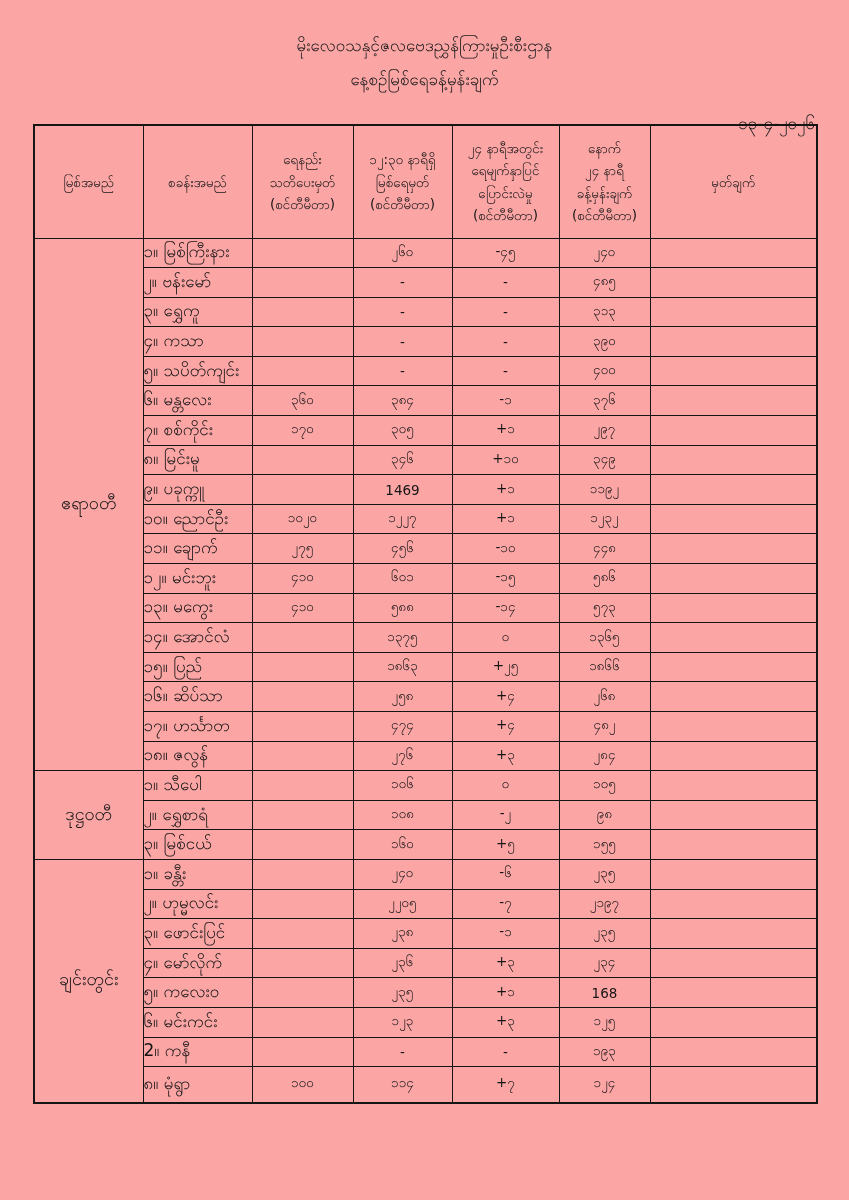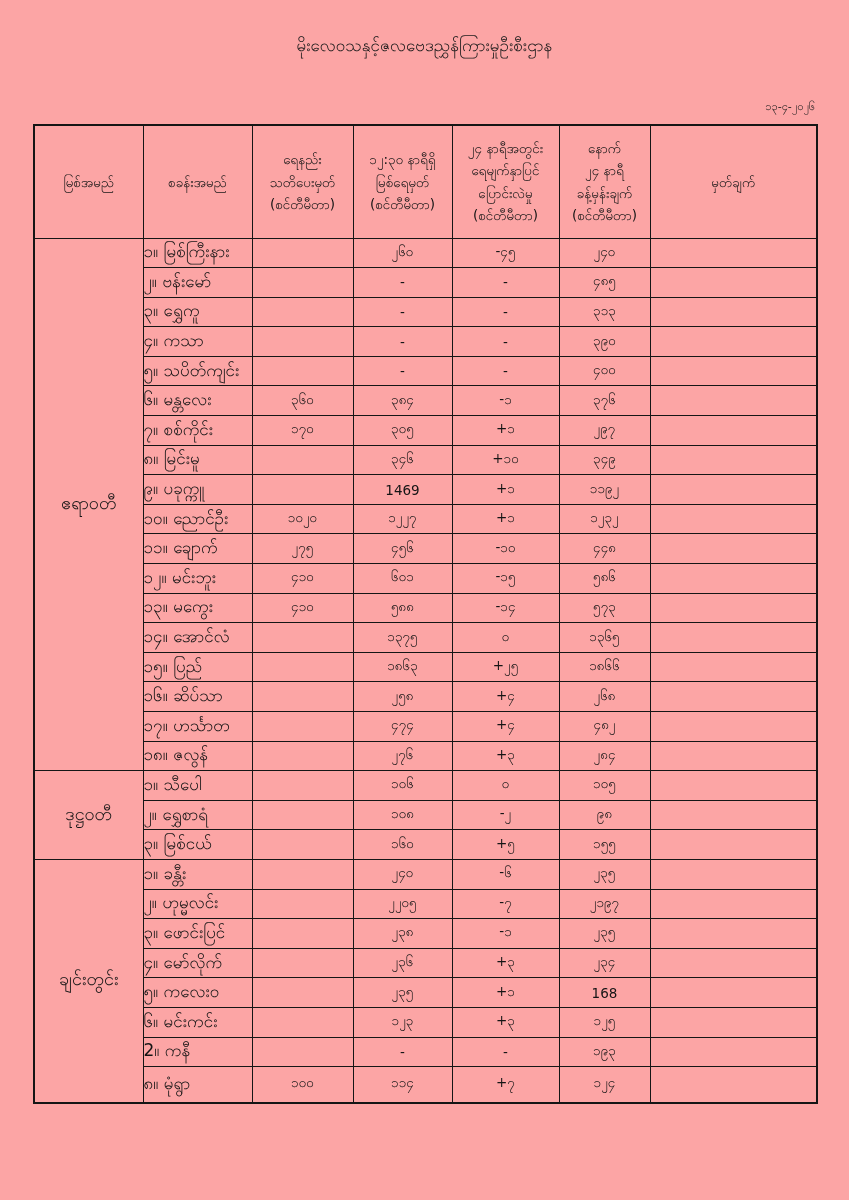--- a/index.html
+++ b/index.html
@@ -24,23 +24,23 @@
     right: 0;
     text-align: center;
   }
   .title-line {
     font-size: 17px;
     line-height: 34px;
     color: #1b1b1b;
   }
   .report-date {
     position: absolute;
-    top: 99px;
+    top: 112px;
     right: 34px;
-    font-size: 11px;
+    font-size: 17px;
     color: #1b1b1b;
   }
   table.forecast {
     position: absolute;
     top: 124px;
     left: 33px;
     width: 783px;
     border-collapse: collapse;
     table-layout: fixed;
     border: 2px solid #151515;
@@ -81,20 +81,21 @@
     font-size: 13.5px;
   }
 </style>
 </head>
 <body>
 
 <div class="page">
 
   <div class="titles">
     <div class="title-line">မိုးလေဝသနှင့်ဇလဗေဒညွှန်ကြားမှုဦးစီးဌာန</div>
+    <div class="title-line">နေ့စဉ်မြစ်ရေခန့်မှန်းချက်</div>
   </div>
 
   <div class="report-date">၁၃-၄-၂၀၂၆</div>
 
   <table class="forecast">
     <colgroup>
       <col style="width:109px">
       <col style="width:109px">
       <col style="width:101px">
       <col style="width:99px">

